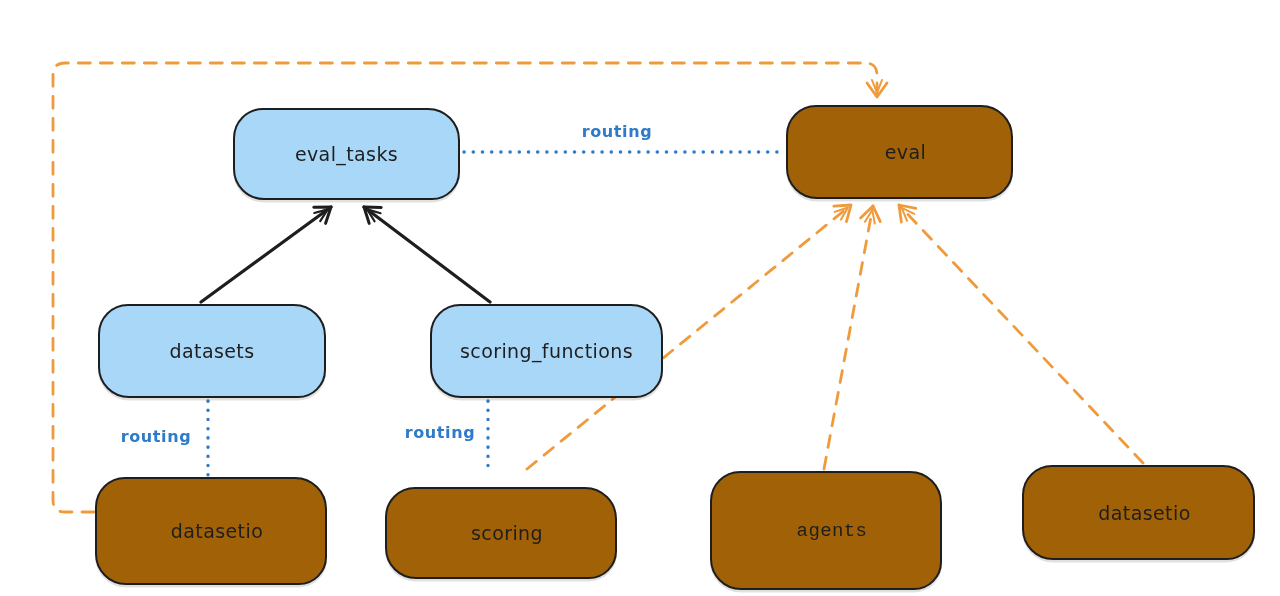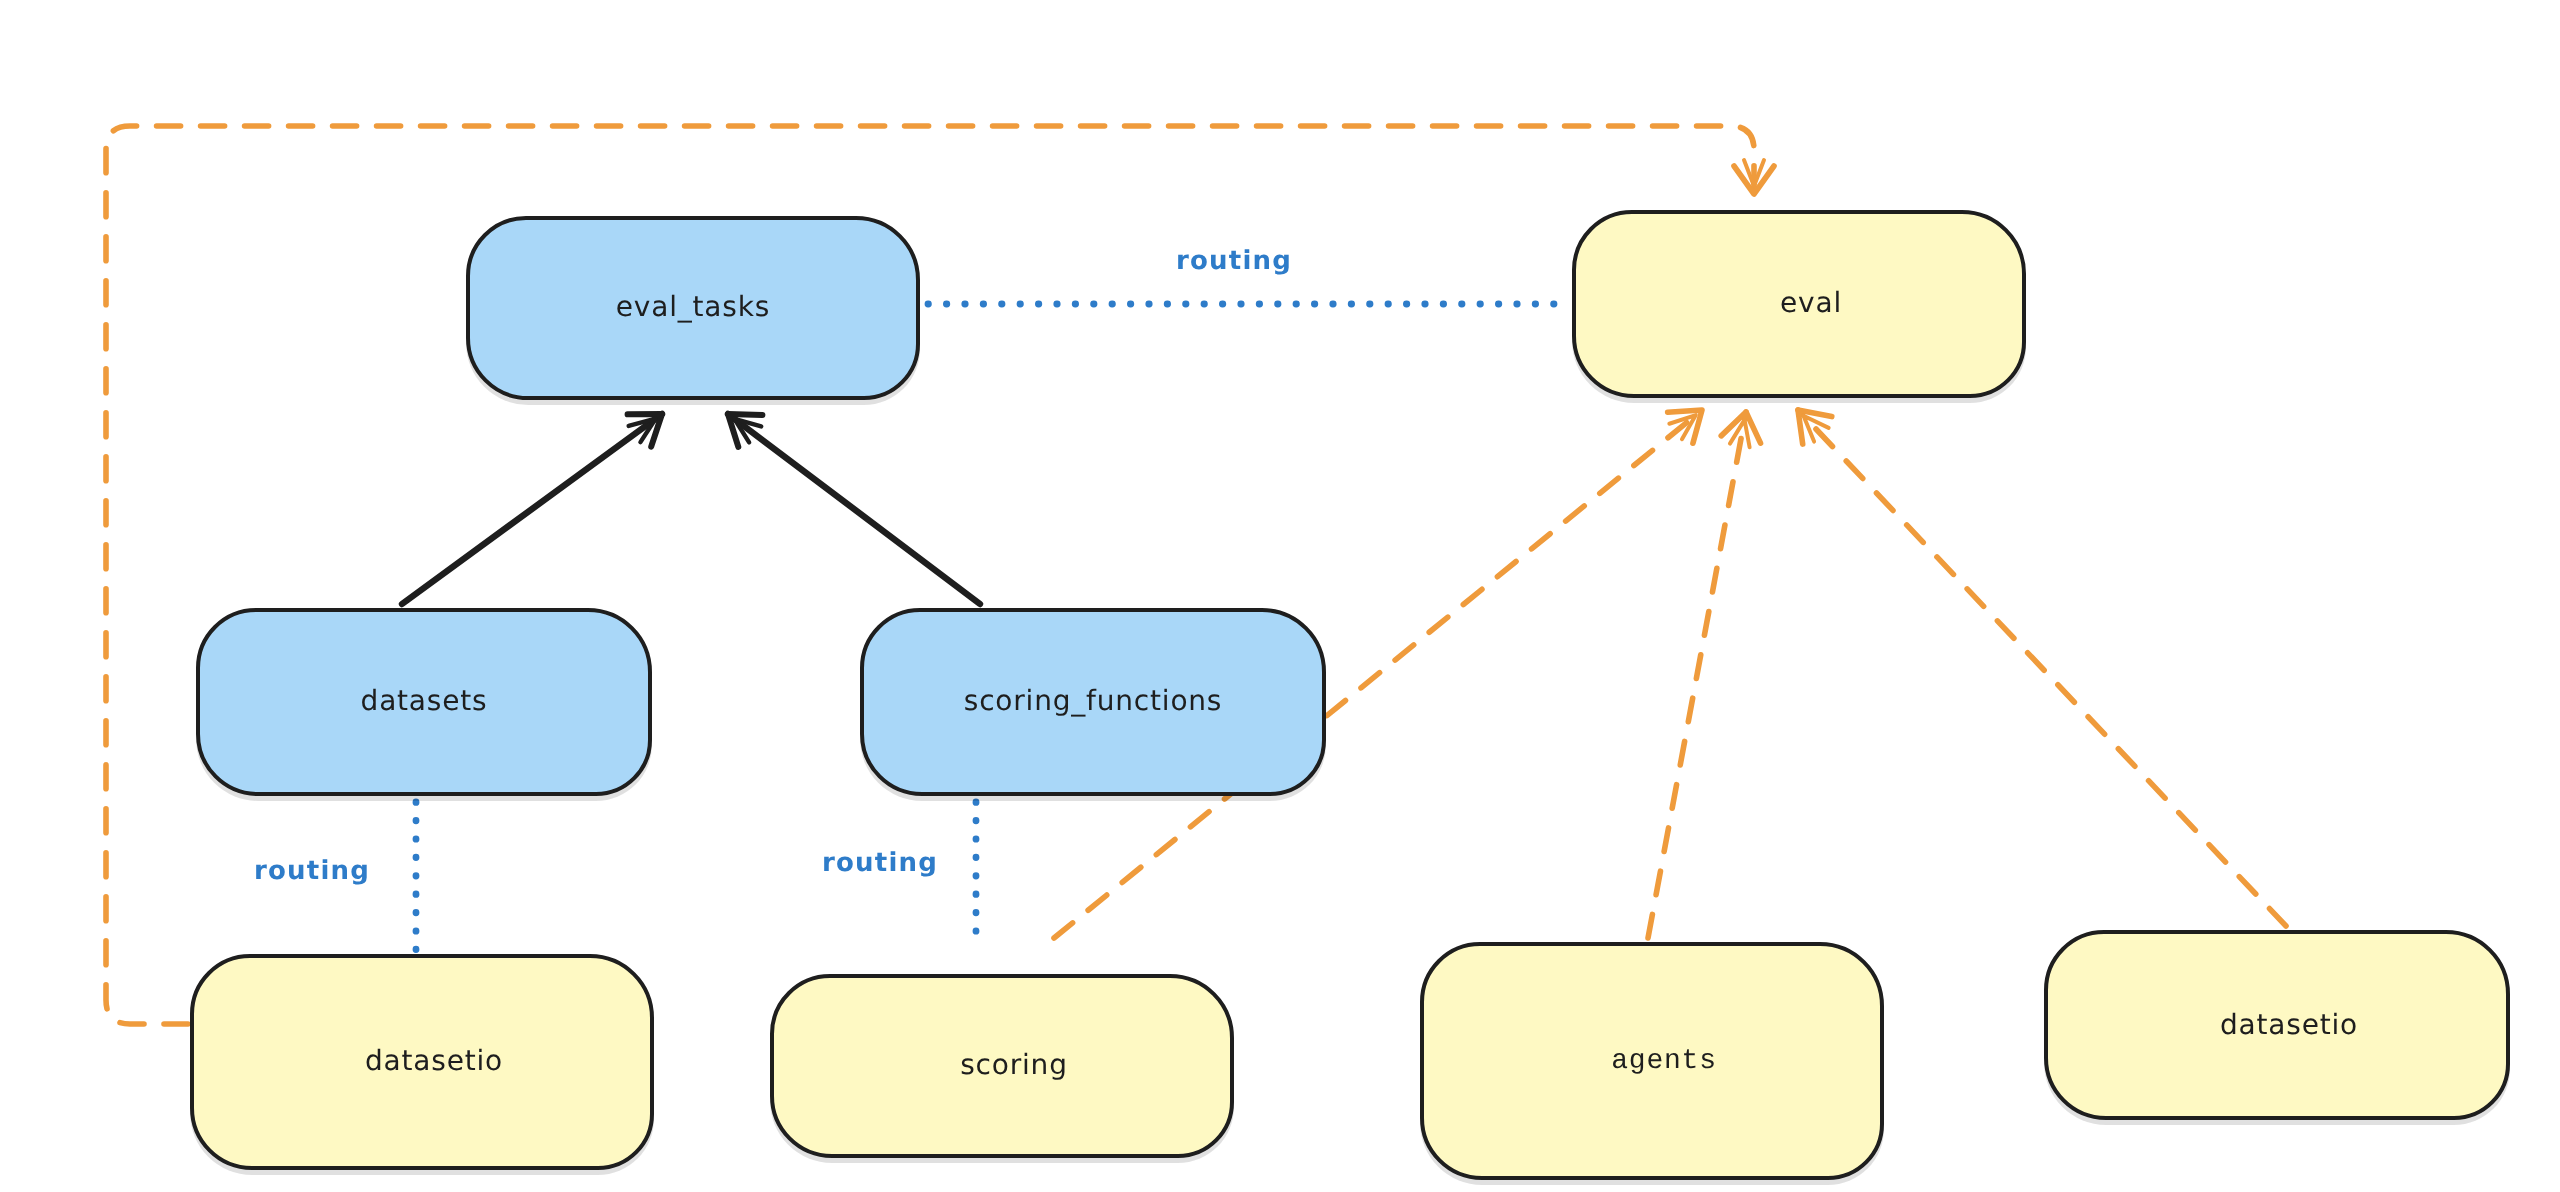--- a/index.html
+++ b/index.html
@@ -21,42 +21,42 @@
     width: 1280px; height: 596px;
   }
   .node {
     position: absolute;
     box-sizing: border-box;
     border: 2.6px solid #1e1e1e;
     border-radius: 30px 32px 28px 31px;
     display: flex;
     align-items: center;
     justify-content: center;
-    font-size: 14px;
+    font-size: 19px;
     letter-spacing: 0.4px;
     color: #1e1e1e;
     box-shadow: 0 2.5px 0 rgba(0,0,0,0.12);
   }
   .node.blue  { background: #a9d7f8; }
-  .node.green { background: #fef9c3; padding-left: 12px; }
+  .node.green { background: #a16207; padding-left: 12px; }
 
   .n-eval-tasks        { left: 233px;  top: 108px; width: 227px; height: 92px; }
   .n-eval              { left: 786px;  top: 105px; width: 227px; height: 94px; }
   .n-datasets          { left: 98px;   top: 304px; width: 228px; height: 94px; }
   .n-scoring-functions { left: 382px;  top: 304px; width: 233px; height: 94px; margin-left: 48px; }
   .n-datasetio         { left: 95px;   top: 477px; width: 232px; height: 108px; }
   .n-scoring           { left: 385px;  top: 471px; width: 232px; height: 92px; margin-top: 16px; }
   .n-agents            { left: 710px;  top: 471px; width: 232px; height: 119px; font-family: Liberation Mono, monospace; }
   .n-inference         { left: 1022px; top: 465px; width: 233px; height: 95px; }
 
   .routing-label {
     position: absolute;
     transform: translate(-50%, -50%);
     color: #2e7cc9;
-    font-size: 13px;
+    font-size: 16px;
     font-weight: 600;
     letter-spacing: 0.6px;
     white-space: nowrap;
   }
   .rl-top  { left: 617px; top: 131px; }
   .rl-left { left: 156px; top: 436px; }
   .rl-mid  { left: 440px; top: 432px; }
 </style>
 </head>
 <body>

